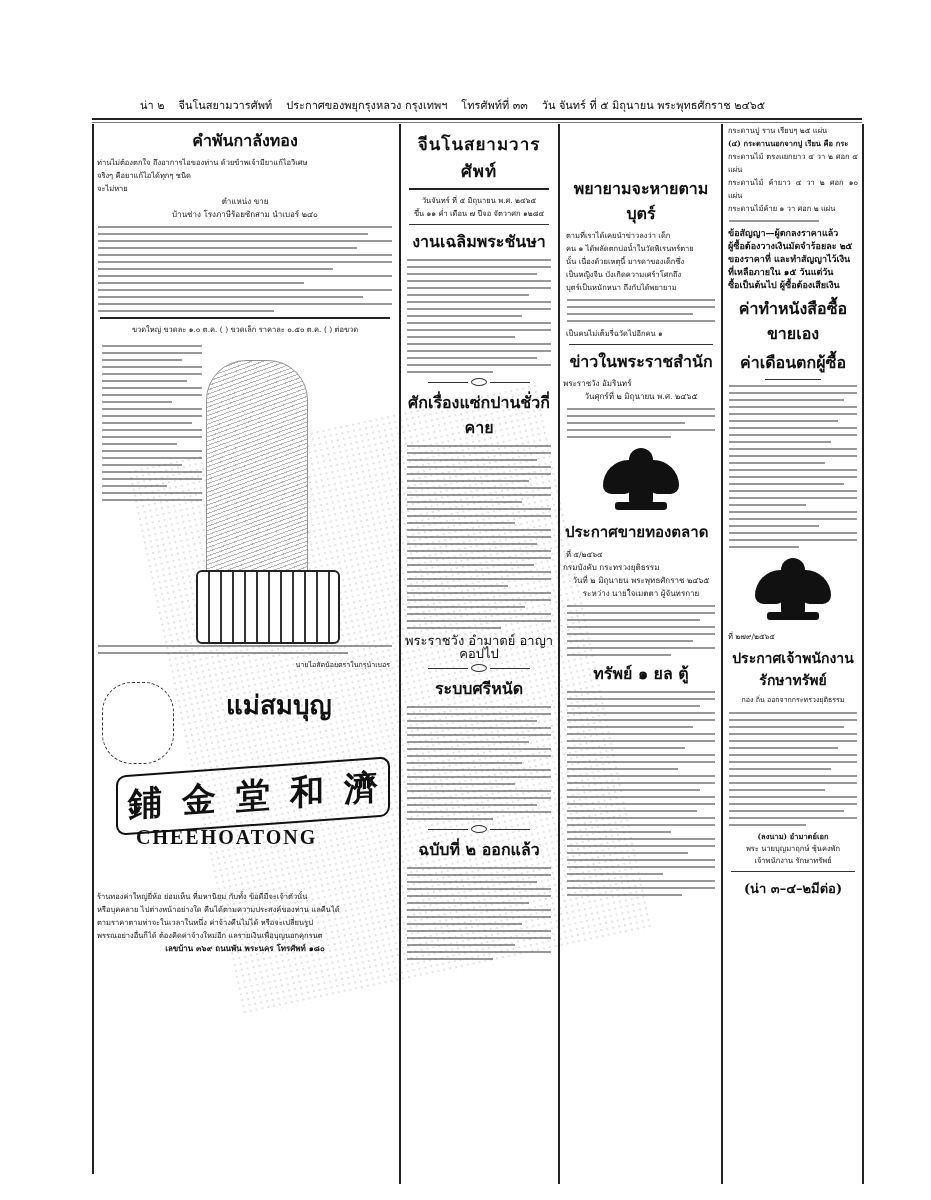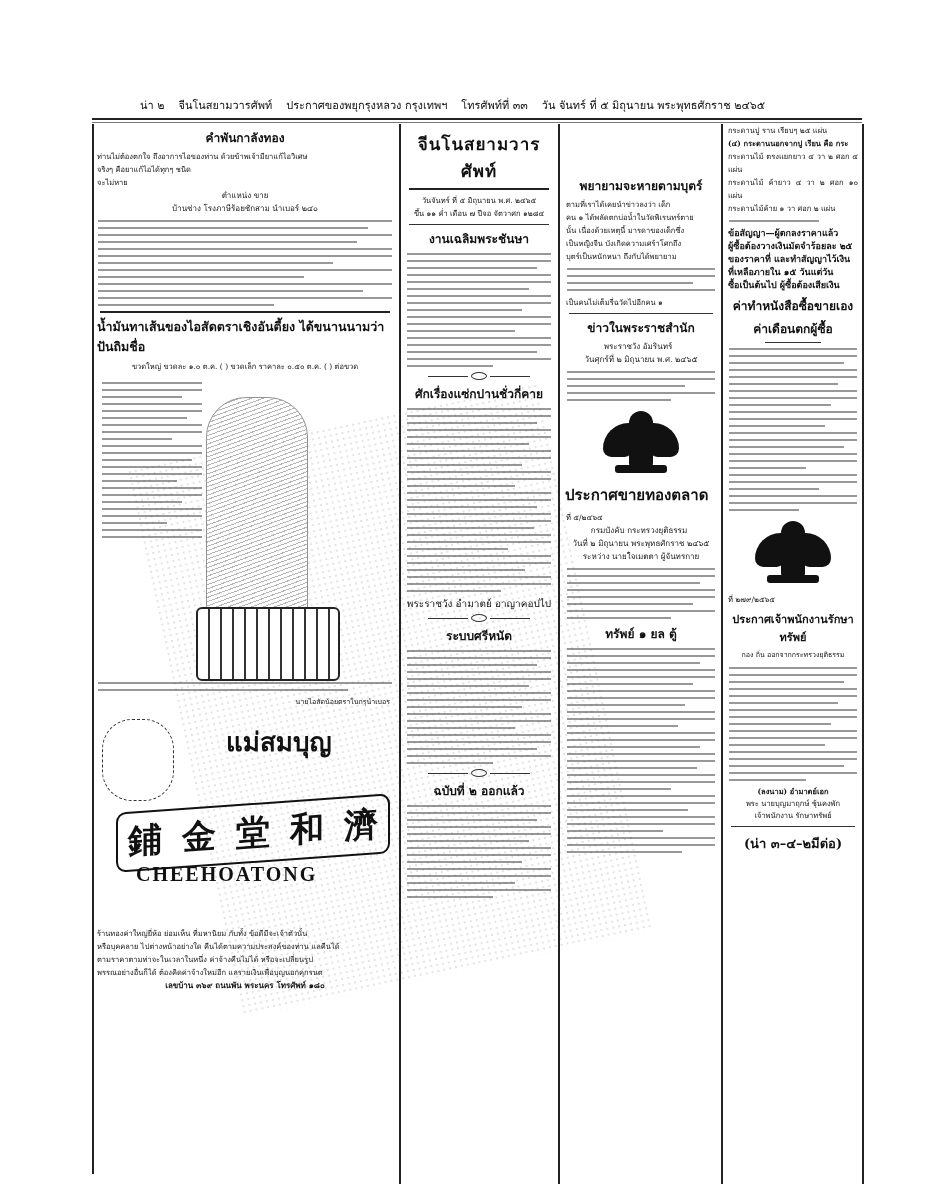--- a/index.html
+++ b/index.html
@@ -9,21 +9,21 @@
   .masthead{position:absolute;left:140px;top:96px;width:700px;height:18px;
        font-size:11px;white-space:nowrap;display:flex;gap:14px;align-items:center;}
   .rule-top{position:absolute;left:92px;top:118px;width:770px;height:2px;background:#222;}
   .rule-top2{position:absolute;left:92px;top:122px;width:770px;height:1px;background:#777;}
   .col{position:absolute;top:124px;bottom:20px;overflow:hidden;}
   .vline{position:absolute;top:124px;width:2px;background:#222;}
   .c1{left:94px;width:302px;}
   .c2{left:403px;width:152px;}
   .c3{left:563px;width:156px;margin-top:48px;}
   .c4{left:725px;width:136px;}
-  .hd{text-align:center;font-weight:bold;font-size:12px;margin:4px 0 3px;}
+  .hd{text-align:center;font-weight:bold;font-size:16px;margin:4px 0 3px;}
   .hd-big{text-align:center;font-weight:bold;font-size:17px;margin:6px 0 4px;letter-spacing:1px;}
   .hd-xl{font-weight:bold;font-size:15px;margin:6px 2px 4px;}
   .txt{font-size:7.5px;line-height:13px;margin:0 3px;text-align:justify;}
   .ctr{text-align:center;font-size:8px;line-height:13px;}
   .hr{height:1px;background:#333;margin:4px 6px;}
   .hr2{height:2px;background:#222;margin:4px 6px;}
   .orn{display:flex;align-items:center;justify-content:center;margin:4px 0;}
   .orn .l{width:40px;height:1px;background:#333;}
   .orn .o{width:14px;height:6px;border:1px solid #333;border-radius:50%;margin:0 3px;}
   .filler{margin:0 4px;}
@@ -95,21 +95,20 @@
         <div></div>
         <div style="width:80%"></div>
         <div></div>
         <div style="width:70%"></div>
       <div></div>
         <div style="width:90%"></div>
         <div></div>
         <div style="width:60%"></div>
     </div>
     <div class="hr2"></div>
-    <div class="hd" style="font-size:12.5px;text-align:left;margin-left:3px;">น้ำมันทาเส้นของไอสัดตราเชิงอันตี้ยง ได้ขนานนามว่า ปันถิมชื่อ</div>
     <div class="ctr" style="font-size:7.5px;">ขวดใหญ่ ขวดละ ๑.๐ ต.ค. ( ) ขวดเล็ก ราคาละ ๐.๕๐ ต.ค. ( ) ต่อขวด</div>
 
     <div class="illus">
       <div class="lefttext filler">
         <div></div>
           <div></div>
           <div style="width:80%"></div>
           <div></div>
           <div></div>
           <div style="width:85%"></div>
@@ -213,21 +212,21 @@
       <div></div>
         <div></div>
         <div style="width:70%"></div>
         <div></div>
         <div></div>
         <div style="width:82%"></div>
       <div></div>
         <div></div>
         <div style="width:65%"></div>
     </div>
-    <div class="ctr" style="font-size:10px;">พระราชวัง อำมาตย์ อาญาคอปไป</div>
+    <div class="ctr" style="font-size:13px;">พระราชวัง อำมาตย์ อาญาคอปไป</div>
     <div class="orn">
         <span class="l"></span>
         <span class="o"></span>
         <span class="l"></span>
       </div>
     <div class="hd">ระบบศรีหนัด</div>
     <div class="filler">
       <div></div>
         <div></div>
         <div style="width:90%"></div>
@@ -279,40 +278,40 @@
     <div class="txt">บุตร์เป็นหนักหนา ถึงกับได้พยายาม</div>
     <div class="filler">
         <div></div>
         <div></div>
         <div style="width:85%"></div>
         <div></div>
       </div>
     <div class="txt">เป็นคนไม่เต็มรี่ฉวัดไปอีกคน ๑</div>
     <div class="hr"></div>
     <div class="hd">ข่าวในพระราชสำนัก</div>
-    <div class="ctr" style="text-align:center;padding-right:6px;">พระราชวัง อัมรินทร์</div>
+    <div class="ctr" style="text-align:left;padding-right:6px;">พระราชวัง อัมรินทร์</div>
     <div class="ctr">วันศุกร์ที่ ๒ มิถุนายน พ.ศ. ๒๔๖๕</div>
     <div class="filler">
         <div></div>
         <div></div>
         <div style="width:80%"></div>
         <div></div>
         <div style="width:70%"></div>
       </div>
 
     <div class="garuda">
       <div class="wl"></div>
         <div class="wr"></div>
         <div class="body"></div>
         <div class="base"></div>
     </div>
 
     <div class="hd-xl">ประกาศขายทองตลาด</div>
     <div class="txt">ที่ ๕/๒๔๖๔</div>
-    <div class="ctr" style="text-align:center;padding-right:4px;">กรมบังคับ กระทรวงยุติธรรม</div>
+    <div class="ctr" style="text-align:left;padding-right:4px;">กรมบังคับ กระทรวงยุติธรรม</div>
     <div class="ctr">วันที่ ๒ มิถุนายน พระพุทธศักราช ๒๔๖๕</div>
     <div class="ctr">ระหว่าง นายใจเมตตา ผู้จันทรกาย</div>
     <div class="filler">
       <div></div>
         <div></div>
         <div style="width:90%"></div>
         <div></div>
         <div></div>
         <div style="width:85%"></div>
       <div></div>
@@ -398,21 +397,21 @@
     </div>
 
     <div class="garuda">
       <div class="wl"></div>
         <div class="wr"></div>
         <div class="body"></div>
         <div class="base"></div>
     </div>
 
     <div class="txt" style="font-weight:normal;">ที่ ๒๗๙/๒๕๖๕</div>
-    <div class="hd" style="font-size:11px;">ประกาศเจ้าพนักงานรักษาทรัพย์</div>
+    <div class="hd" style="font-size:14px;">ประกาศเจ้าพนักงานรักษาทรัพย์</div>
     <div class="ctr" style="font-size:7px;">กอง ถิ่น ออกจากกระทรวงยุติธรรม</div>
     <div class="filler">
       <div></div>
         <div></div>
         <div style="width:90%"></div>
         <div></div>
         <div></div>
         <div style="width:85%"></div>
       <div></div>
         <div></div>

